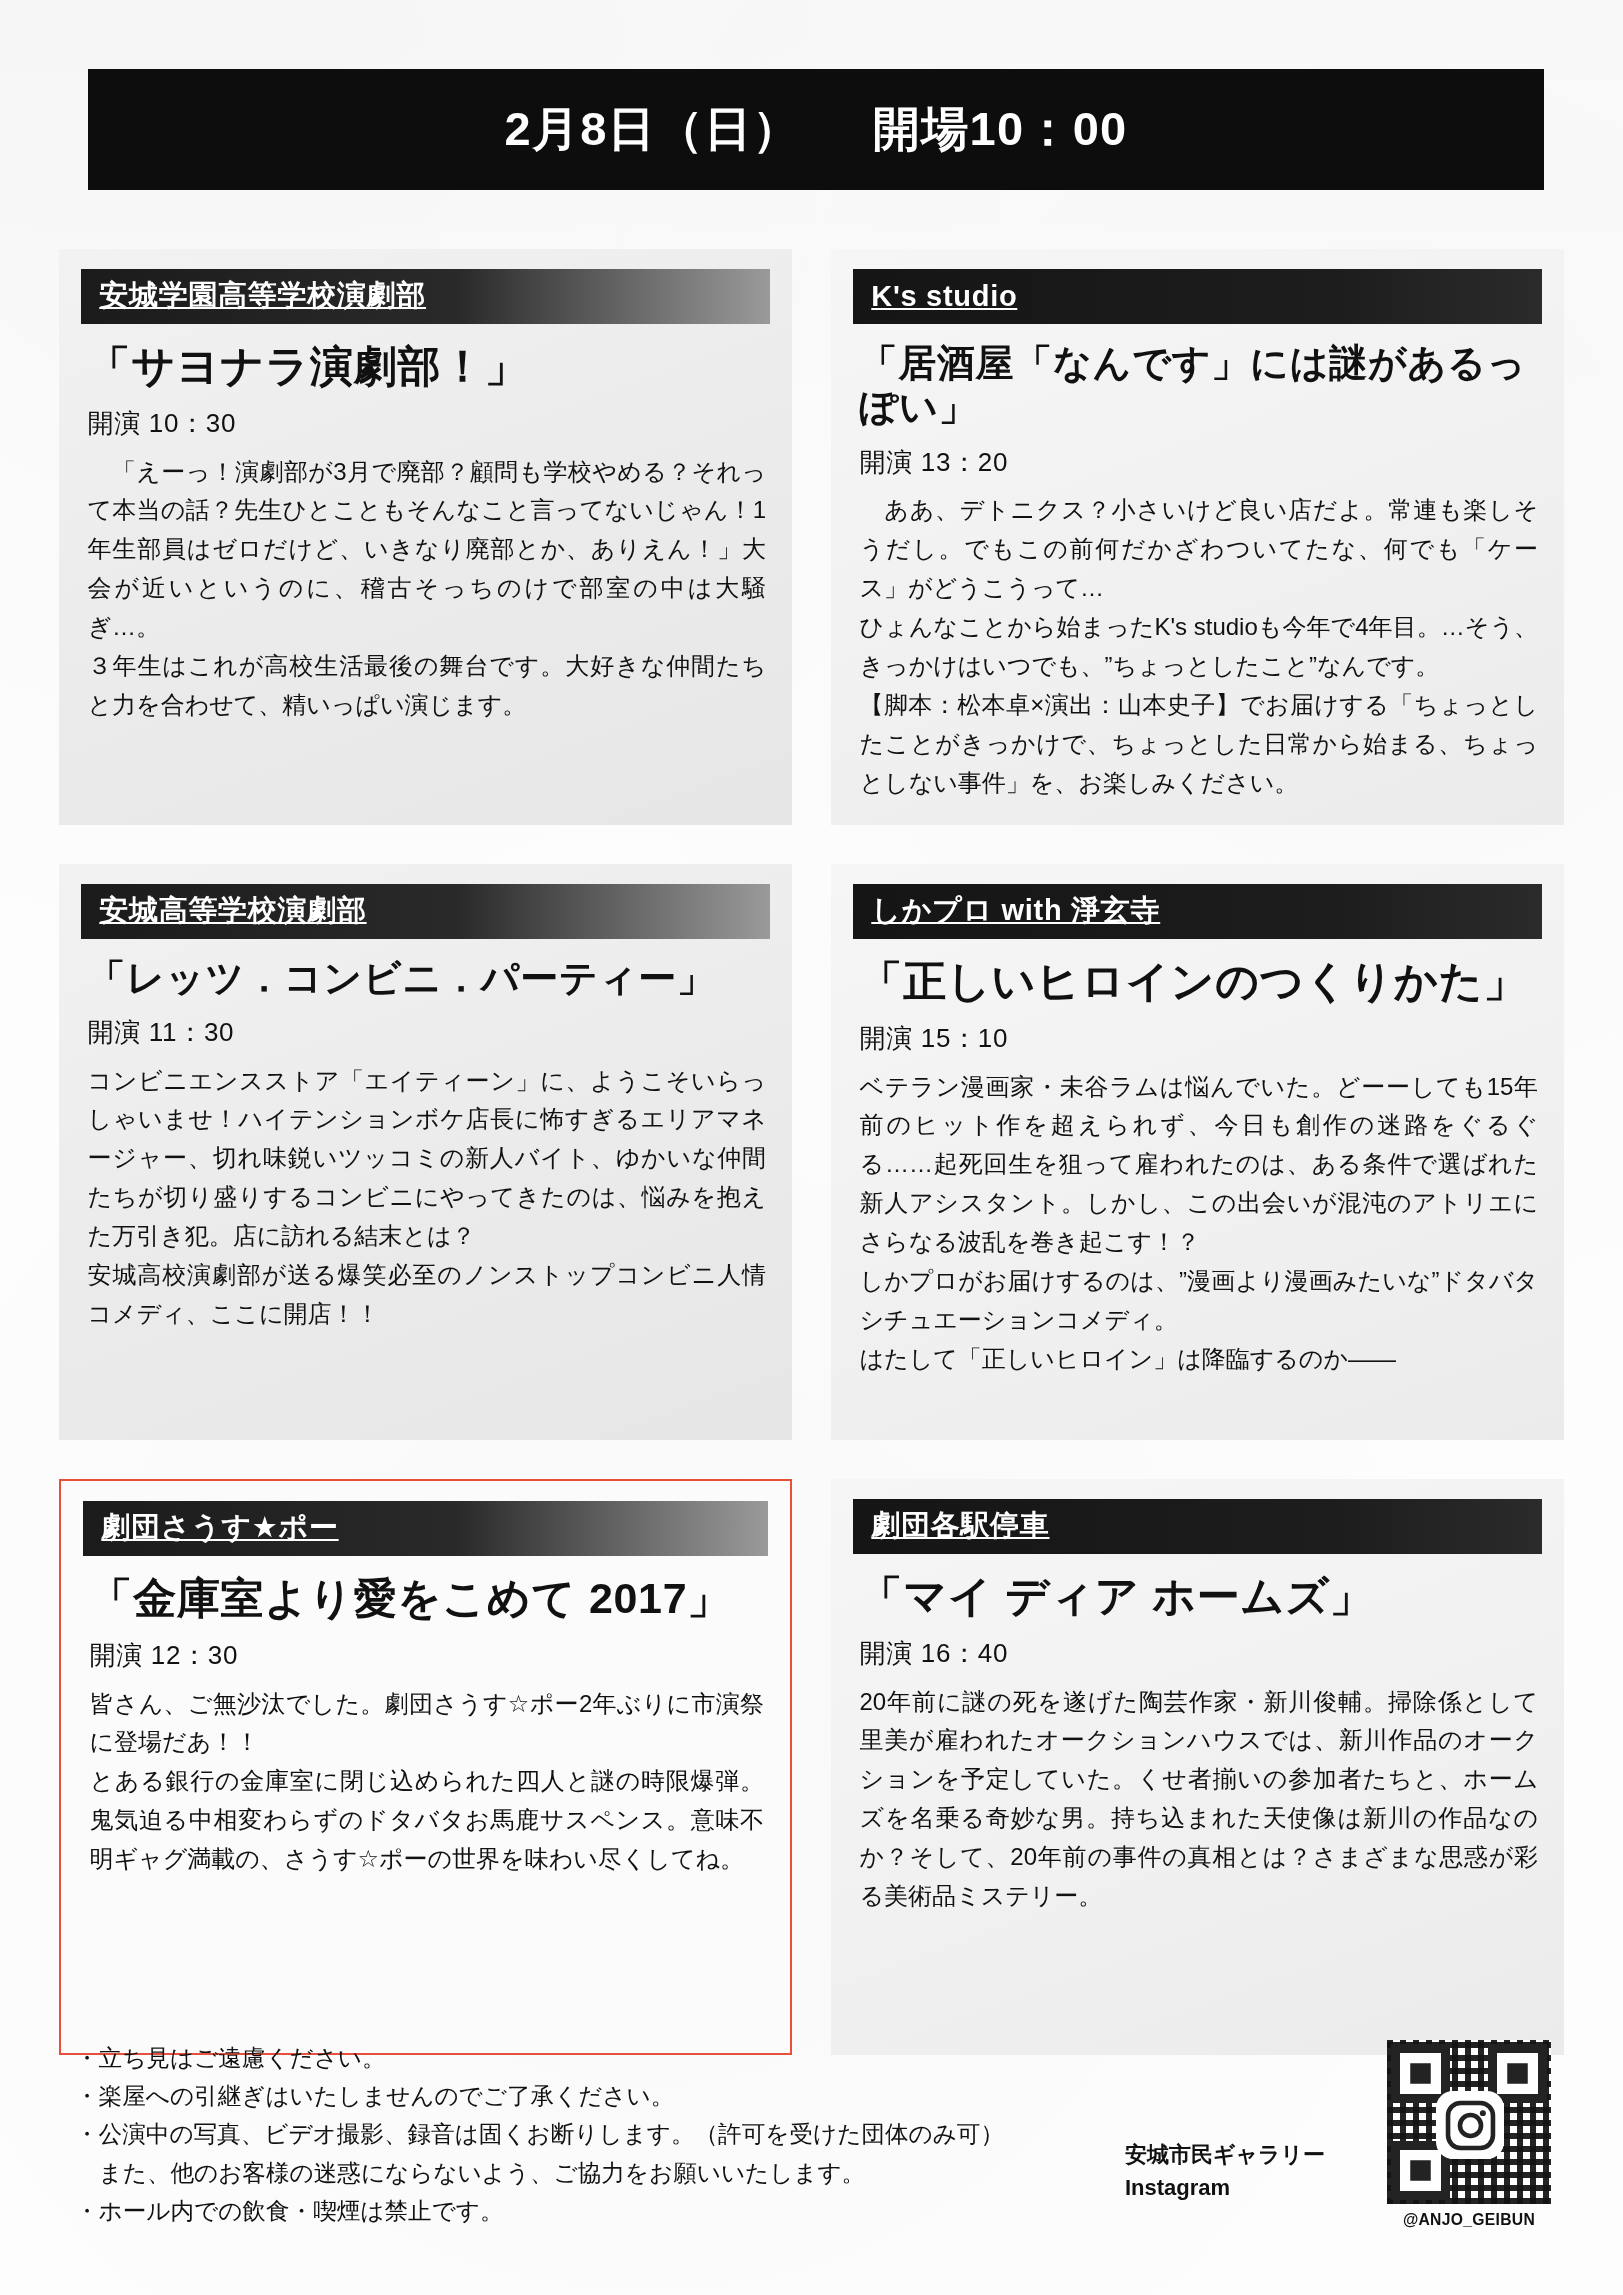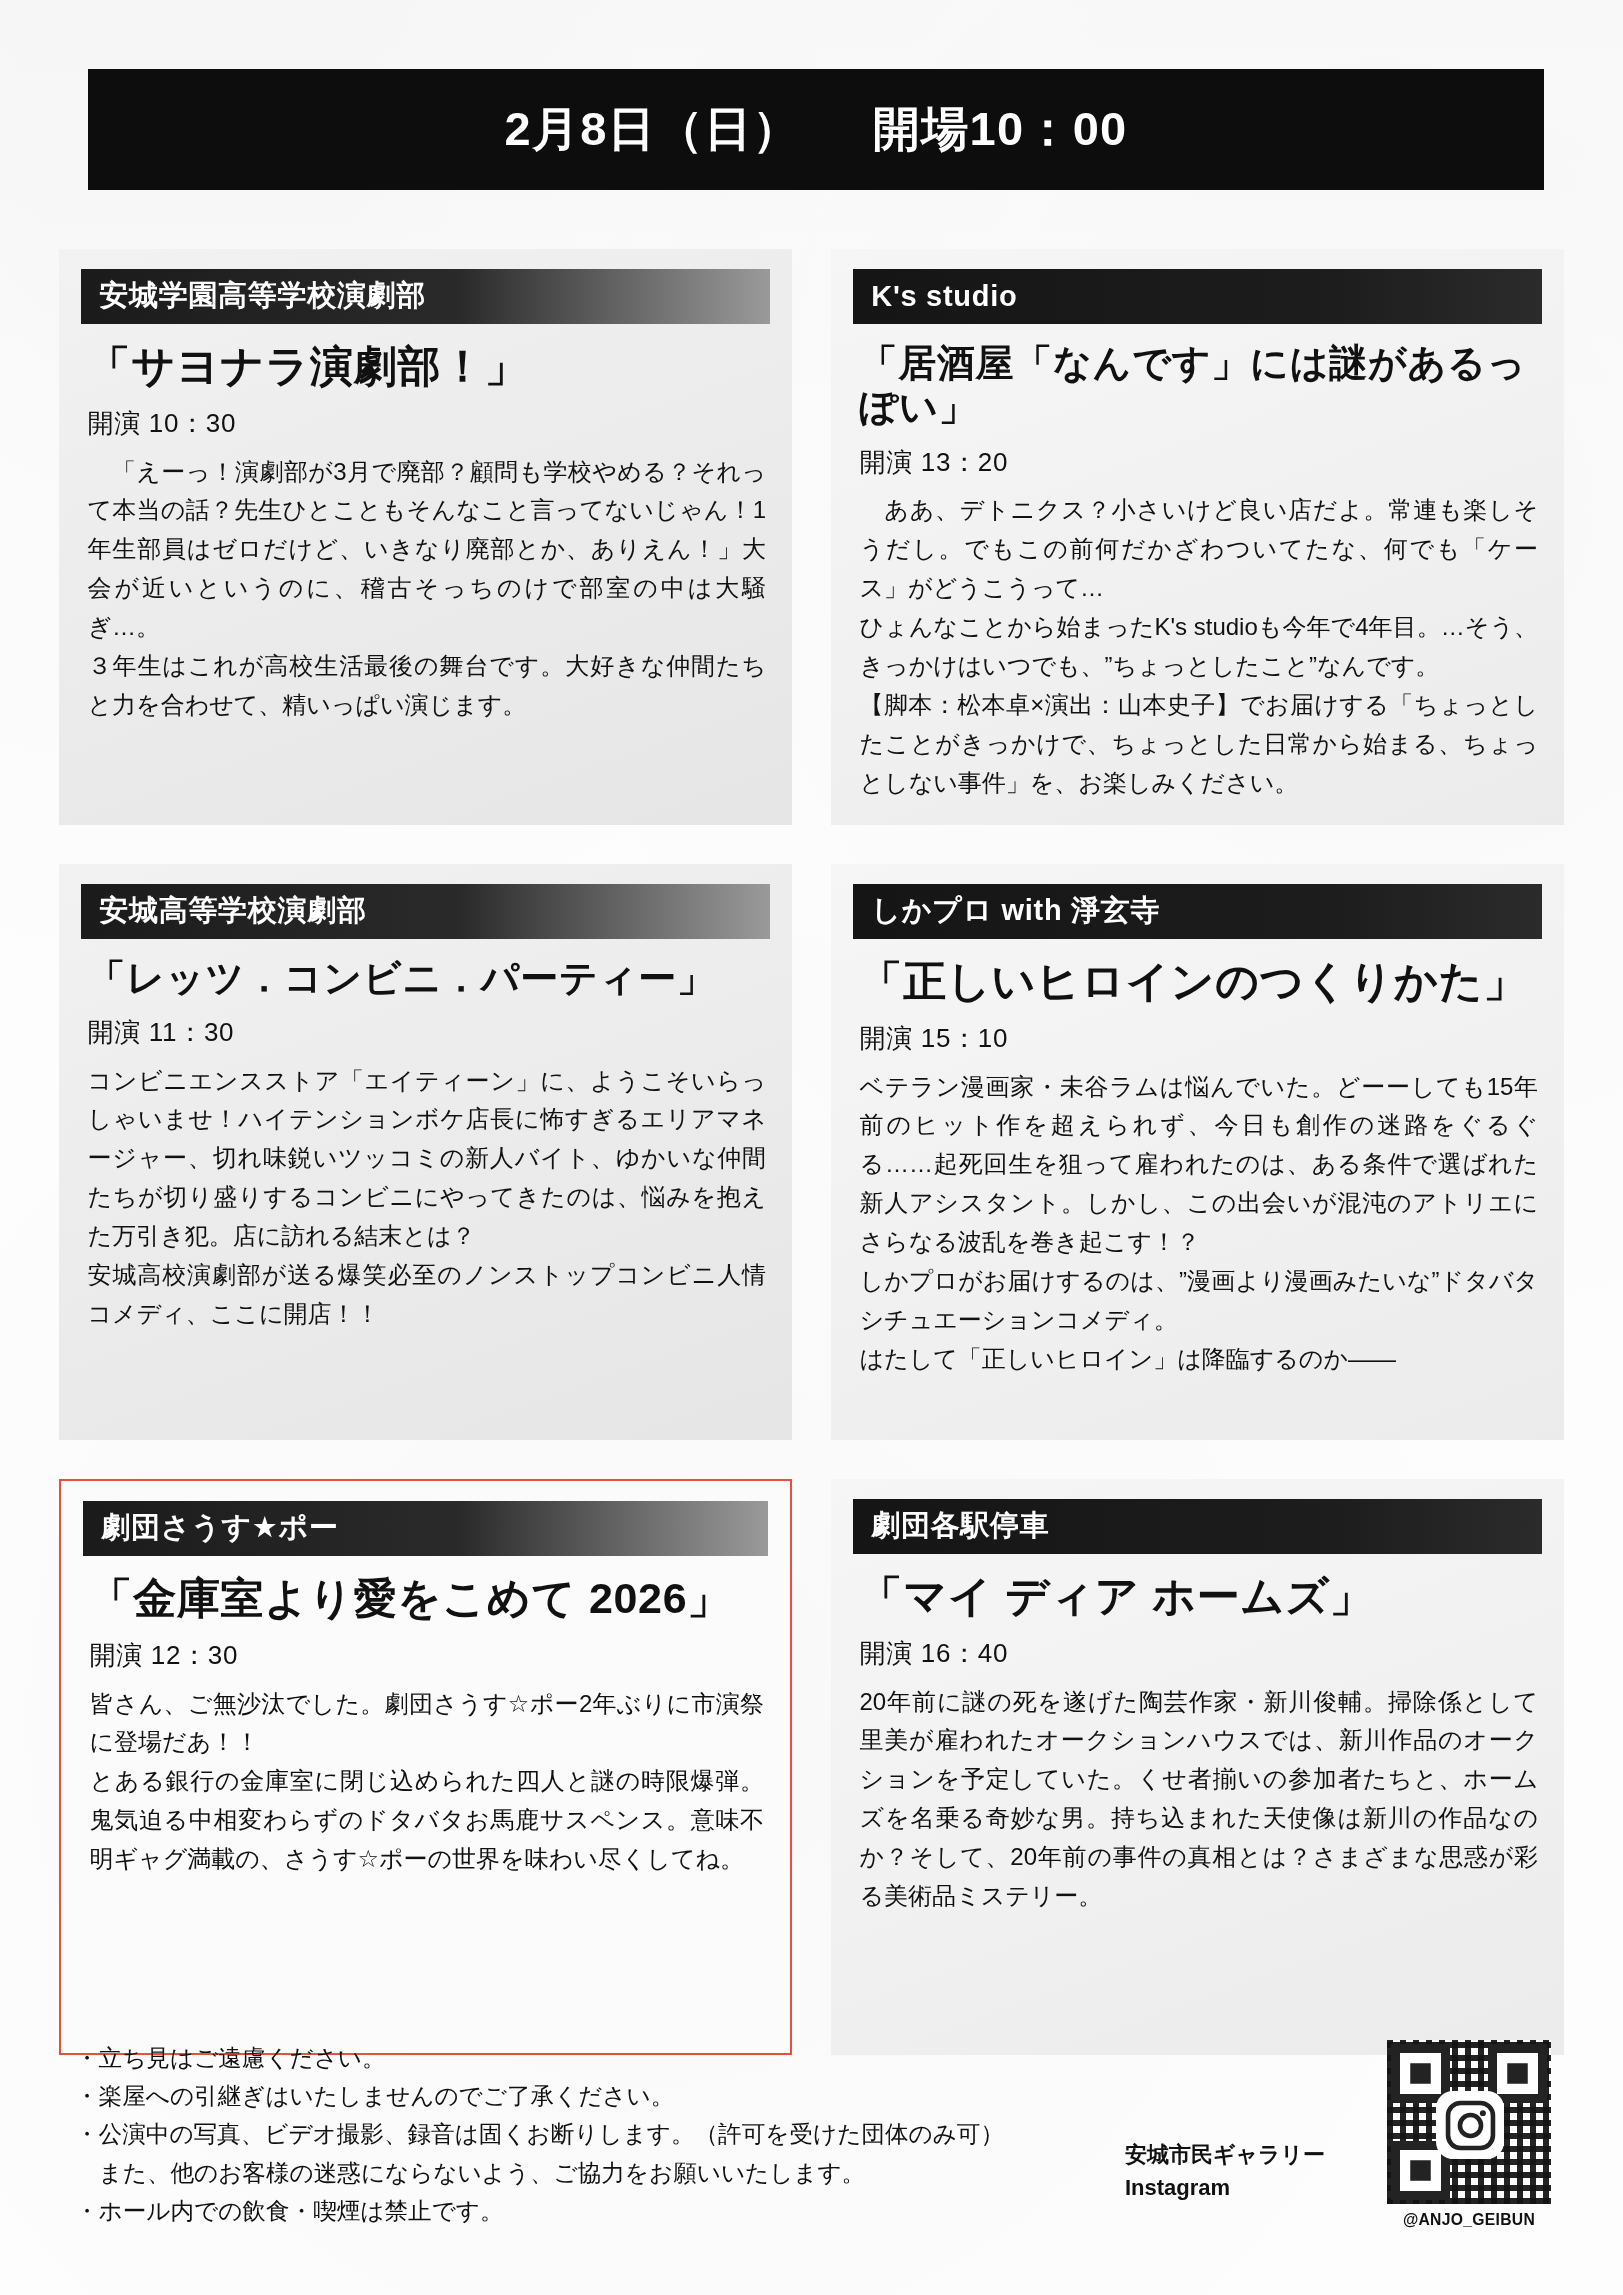--- a/index.html
+++ b/index.html
@@ -87,20 +87,21 @@
   .group-band {
     height: 55px;
     display: flex;
     align-items: center;
     padding-left: 18.3px;
     color: #ffffff;
     font-size: 29px;
     font-weight: bold;
     letter-spacing: 0.7px;
     margin-bottom: 17px;
+    text-decoration: underline;
   }
   .group-band.grad-right {
     background: linear-gradient(90deg, #1b1b1b 0%, #2a2a2a 55%, #9a9a9a 100%);
   }
   .group-band.solid {
     background: linear-gradient(90deg, #151515 0%, #1d1d1d 70%, #2b2b2b 100%);
   }
   .play-title {
     font-size: 43px;
     font-weight: bold;
@@ -260,21 +261,21 @@
       <div class="start-time">開演 15：10</div>
       <div class="synopsis">ベテラン漫画家・未谷ラムは悩んでいた。どーーしても15年前のヒット作を超えられず、今日も創作の迷路をぐるぐる……起死回生を狙って雇われたのは、ある条件で選ばれた新人アシスタント。しかし、この出会いが混沌のアトリエにさらなる波乱を巻き起こす！？
 しかプロがお届けするのは、”漫画より漫画みたいな”ドタバタシチュエーションコメディ。
 はたして「正しいヒロイン」は降臨するのか——</div>
     </div>
 
     <div class="card highlight">
       <div class="group-band grad-right">
         <span>劇団さうす★ポー</span>
       </div>
-      <div class="play-title">「金庫室より愛をこめて 2026」</div>
+      <div class="play-title">「金庫室より愛をこめて 2017」</div>
       <div class="start-time">開演 12：30</div>
       <div class="synopsis">皆さん、ご無沙汰でした。劇団さうす☆ポー2年ぶりに市演祭に登場だあ！！
 とある銀行の金庫室に閉じ込められた四人と謎の時限爆弾。鬼気迫る中相変わらずのドタバタお馬鹿サスペンス。意味不明ギャグ満載の、さうす☆ポーの世界を味わい尽くしてね。</div>
     </div>
 
     <div class="card plainbg">
       <div class="group-band solid">
         <span>劇団各駅停車</span>
       </div>
       <div class="play-title">「マイ ディア ホームズ」</div>

